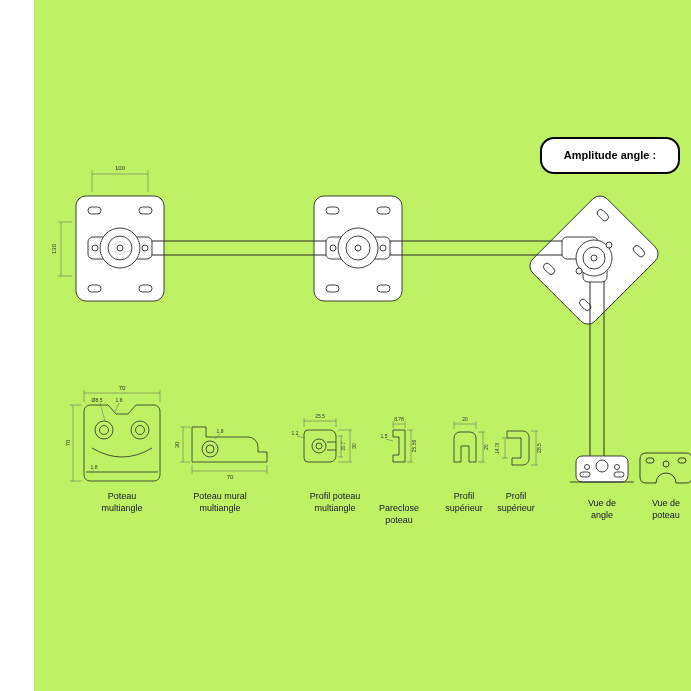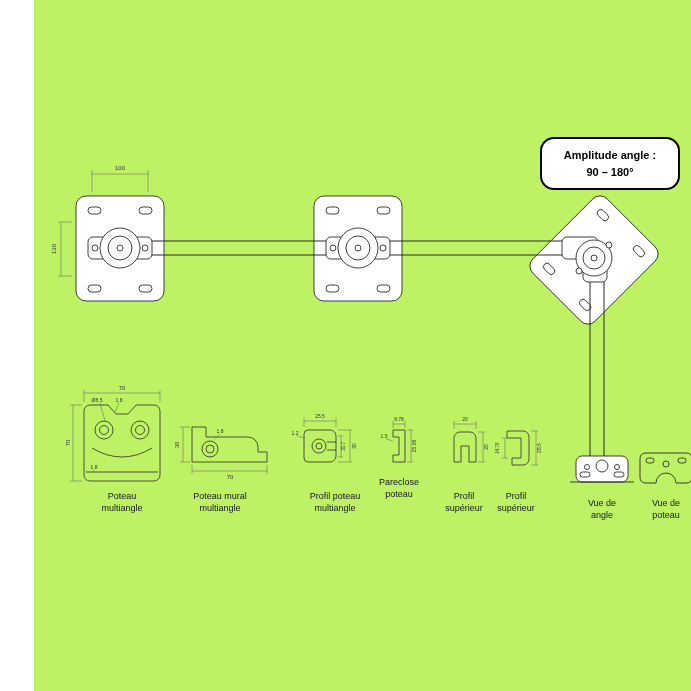--- a/index.html
+++ b/index.html
@@ -221,36 +221,35 @@
       <text transform="rotate(-90 465 448)" x="465" y="448" class="xs">14.76</text>
       <line x1="497" y1="431" x2="504" y2="431"></line>
       <line x1="497" y1="465" x2="504" y2="465"></line>
       <line x1="502" y1="431" x2="502" y2="465"></line>
       <text transform="rotate(-90 507 448)" x="507" y="448" class="s">28.5</text>
     </g>
   </svg>
 
   <div class="badge">
     <div>Amplitude angle :</div>
-    <div>90 – 180°</div>
   </div>
 
   <div class="lbl" style="left:43px;top:490px;width:90px">
     <span>Poteau</span><br>
     <span>multiangle</span>
   </div>
   <div class="lbl" style="left:141px;top:490px;width:90px">
     <span>Poteau mural</span><br>
     <span>multiangle</span>
   </div>
   <div class="lbl" style="left:256px;top:490px;width:90px">
     <span>Profil poteau</span><br>
     <span>multiangle</span>
   </div>
-  <div class="lbl" style="left:330px;top:476px;width:70px">
+  <div class="lbl" style="left:330px;top:502px;width:70px">
     <span>Pareclose</span><br>
     <span>poteau</span>
   </div>
   <div class="lbl" style="left:395px;top:490px;width:70px">
     <span>Profil</span><br>
     <span>supérieur</span>
   </div>
   <div class="lbl" style="left:447px;top:490px;width:70px">
     <span>Profil</span><br>
     <span>supérieur</span>

